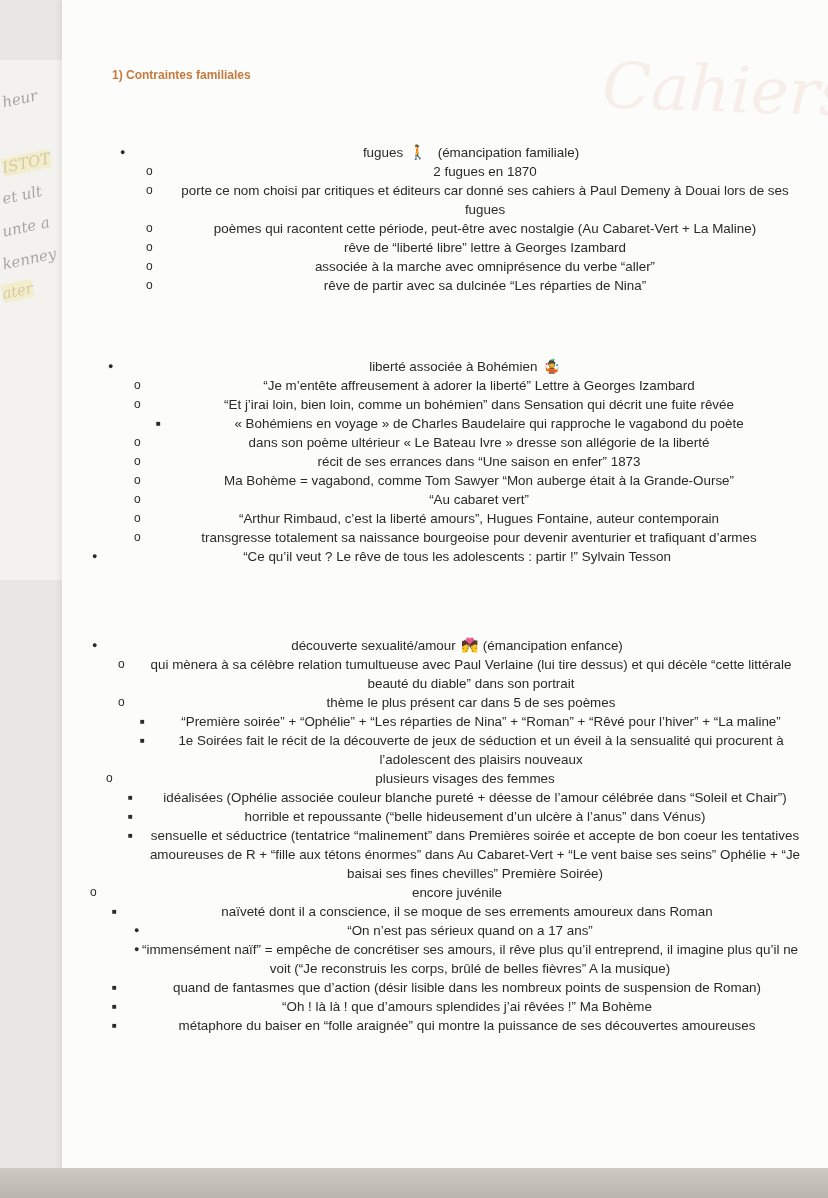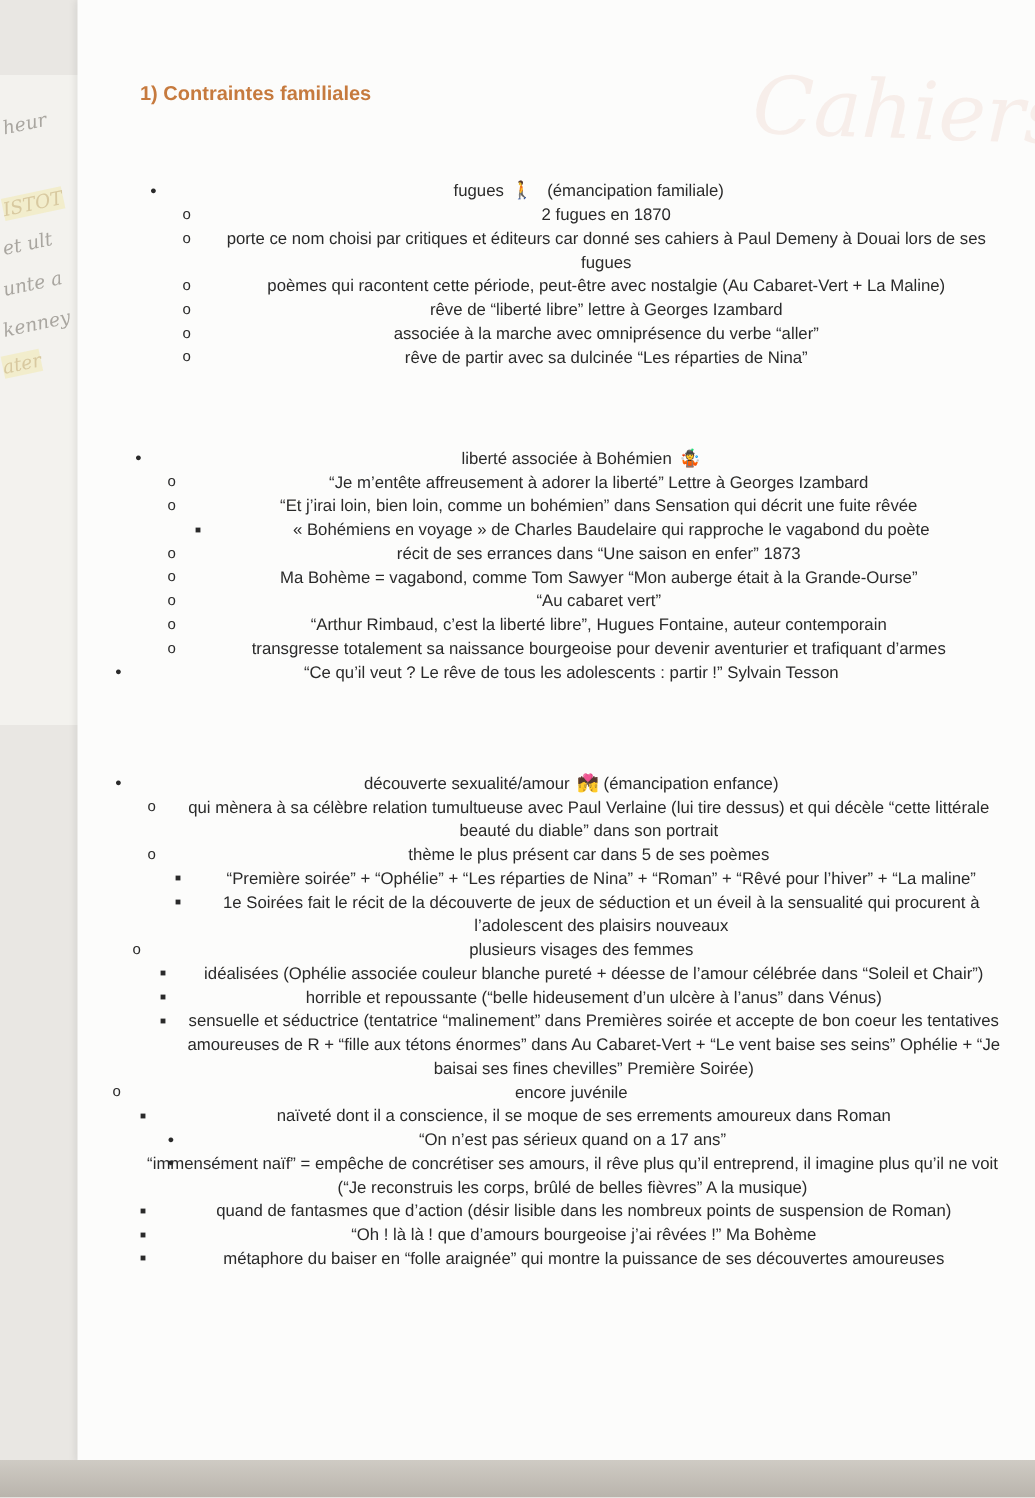--- a/index.html
+++ b/index.html
@@ -27,27 +27,27 @@
     font-size:64px; color:rgba(230,180,160,0.18); white-space:nowrap; transform:rotate(2deg);
   }
   .bottom-edge {
     position:absolute; left:0; top:1168px; width:828px; height:30px;
     background:linear-gradient(#cfcbc4,#b9b4ac);
   }
   .content {
     position:absolute; left:44px; top:66px; width:700px;
     font-size:13.4px; color:#2a2a2a; line-height:19px;
   }
-  .title { color:#c67a3e; font-weight:bold; font-size:16px; margin:0 0 58px 6px; }
+  .title { color:#c67a3e; font-weight:bold; font-size:12px; margin:0 0 58px 6px; }
   ul { margin:0; padding:0; list-style:none;text-align:center; }
   li { position:relative; }
   .l1 { padding-left:18px; }
   .l2 { padding-left:46px; }
   .l3 { padding-left:66px; }
-  .l4 { padding-left:48px; }
+  .l4 { padding-left:72px; }
   .l1::before { content:"●"; position:absolute; left:2px; font-size:9px; }
   .l2::before { content:"o"; position:absolute; left:28px; font-size:12px; }
   .l3::before { content:"■"; position:absolute; left:50px; font-size:8px; }
   .l4::before { content:"●"; position:absolute; left:72px; font-size:9px; }
   .indent1 { margin-left:12px; }
   .indent2 { margin-left:0px; }
   .gap1 { height:62px; }
   .gap2 { height:70px; }
   .emoji { display:inline-block; margin-left:6px; font-size:14px; }
 </style>
@@ -84,24 +84,25 @@
 
     <div class="gap1"></div>
 
     <ul class="indent2">
       <li class="l1">
         <span>liberté associée à Bohémien</span><span class="emoji">🤹</span>
       </li>
       <li class="l2">“Je m’entête affreusement à adorer la liberté” Lettre à Georges Izambard</li>
       <li class="l2">“Et j’irai loin, bien loin, comme un bohémien” dans Sensation qui décrit une fuite rêvée</li>
       <li class="l3">« Bohémiens en voyage » de Charles Baudelaire qui rapproche le vagabond du poète</li>
+      <li class="l2">dans son poème ultérieur « Le Bateau Ivre » dresse son allégorie de la liberté</li>
       <li class="l2">récit de ses errances dans “Une saison en enfer” 1873</li>
       <li class="l2">Ma Bohème = vagabond, comme Tom Sawyer “Mon auberge était à la Grande-Ourse”</li>
       <li class="l2">“Au cabaret vert”</li>
-      <li class="l2">“Arthur Rimbaud, c’est la liberté libre”, Hugues Fontaine, auteur contemporain</li>
+      <li class="l2">“Arthur Rimbaud, c’est la liberté amours”, Hugues Fontaine, auteur contemporain</li>
       <li class="l2">transgresse totalement sa naissance bourgeoise pour devenir aventurier et trafiquant d’armes</li>
     </ul>
     <ul style="margin-left:-16px">
       <li class="l1">“Ce qu’il veut ? Le rêve de tous les adolescents : partir !” Sylvain Tesson</li>
     </ul>
 
     <div class="gap2"></div>
 
     <ul style="margin-left:-16px">
       <li class="l1">
@@ -118,19 +119,19 @@
       <li class="l3">idéalisées (Ophélie associée couleur blanche pureté + déesse de l’amour célébrée dans “Soleil et Chair”)</li>
       <li class="l3">horrible et repoussante (“belle hideusement d’un ulcère à l’anus” dans Vénus)</li>
       <li class="l3">sensuelle et séductrice (tentatrice “malinement” dans Premières soirée et accepte de bon coeur les tentatives amoureuses de R + “fille aux tétons énormes” dans Au Cabaret-Vert + “Le vent baise ses seins” Ophélie + “Je baisai ses fines chevilles” Première Soirée)</li>
     </ul>
     <ul style="margin-left:-44px">
       <li class="l2">encore juvénile</li>
       <li class="l3">naïveté dont il a conscience, il se moque de ses errements amoureux dans Roman</li>
       <li class="l4">“On n’est pas sérieux quand on a 17 ans”</li>
       <li class="l4">“immensément naïf” = empêche de concrétiser ses amours, il rêve plus qu’il entreprend, il imagine plus qu’il ne voit (“Je reconstruis les corps, brûlé de belles fièvres” A la musique)</li>
       <li class="l3">quand de fantasmes que d’action (désir lisible dans les nombreux points de suspension de Roman)</li>
-      <li class="l3">“Oh ! là là ! que d’amours bourgeoise j’ai rêvées !” Ma Bohème</li>
+      <li class="l3">“Oh ! là là ! que d’amours splendides j’ai rêvées !” Ma Bohème</li>
       <li class="l3">métaphore du baiser en “folle araignée” qui montre la puissance de ses découvertes amoureuses</li>
     </ul>
   </div>
 </div>
 
 <div class="bottom-edge"></div>
 
 </body></html>

